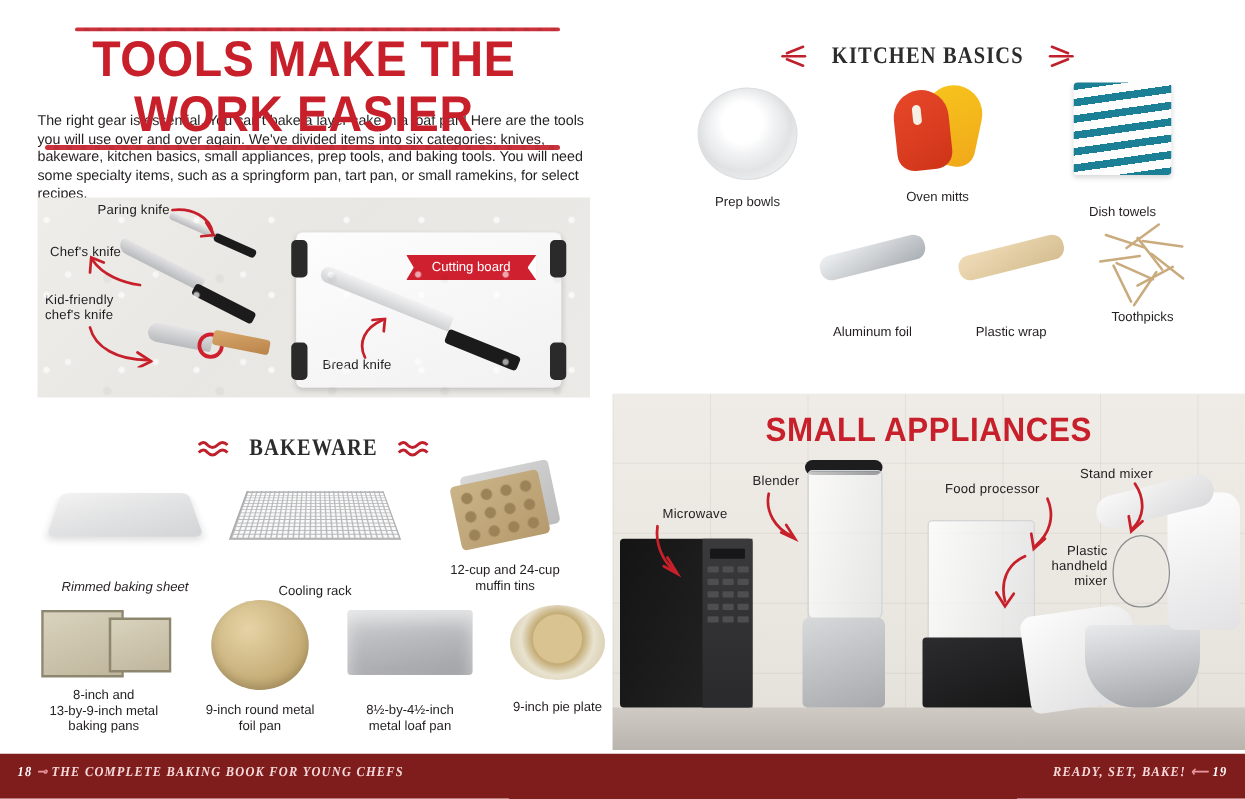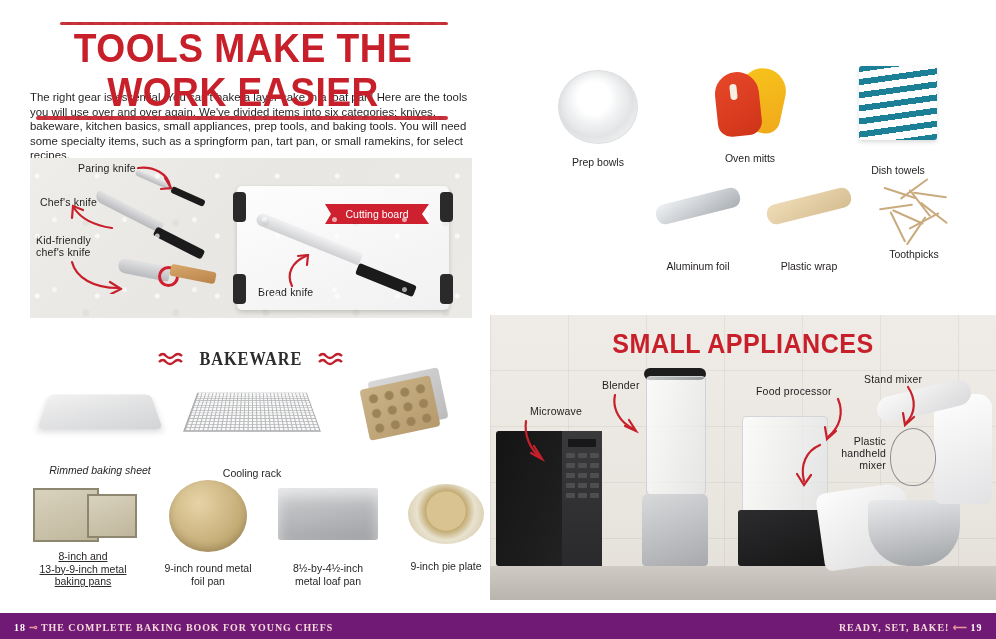--- a/index.html
+++ b/index.html
@@ -162,21 +162,21 @@
      background:linear-gradient(160deg,#ffffff,#e2e2e4);}
   .st-arm{position:absolute;right:20px;top:4px;width:96px;height:26px;border-radius:13px;
      background:linear-gradient(160deg,#fafafa,#d9d9db);transform:rotate(-14deg);}
   .st-bowl{position:absolute;left:0;bottom:0;width:92px;height:66px;
      border-radius:6px 6px 40px 40px;
      background:linear-gradient(170deg,#e9eaec,#9fa2a6);}
   .whisk{position:absolute;left:22px;top:44px;width:44px;height:56px;
      border:1.4px solid #8b8d90;border-radius:50% 50% 46% 46%;}
 
   
-  #footer{position:absolute;left:0;right:0;bottom:0;height:26px;background:#701a75;}
+  #footer{position:absolute;left:0;right:0;bottom:0;height:36px;background:#7f1d1d;font-style:italic;}
   .foot-txt{position:absolute;top:8px;font-family:"Liberation Serif",serif;font-weight:bold;
      font-size:11px;letter-spacing:1.1px;color:#f6d9da;white-space:nowrap;transform:scaleX(.9);}
   #foot-left{left:14px;transform-origin:left center;}
   #foot-right{right:14px;transform-origin:right center;}
   .fnum{color:#ffffff;}
   .farr{color:#e8979c;letter-spacing:0;}
 </style>
 </head>
 <body>
 
@@ -277,23 +277,27 @@
     <div class="bw-item" style="left:152px;top:8px;width:152px;">
       <div class="rack"></div>
       <div class="caption" style="margin-top:27px;">Cooling rack</div>
     </div>
     <div class="bw-item" style="left:304px;top:2px;width:152px;">
       <div class="muffin">
         <div class="tin back"></div>
           <div class="tin front"></div>
           <div class="cups"></div>
       </div>
-    </div>
-
-    <div class="bw-item" style="left:-6px;top:112px;width:130px;text-decoration:underline;">
+      <div class="caption" style="margin-top:14px;">
+        <div>12-cup and 24-cup</div>
+        <div>muffin tins</div>
+      </div>
+    </div>
+
+    <div class="bw-item" style="left:-6px;top:112px;width:130px;">
       <div class="box-pans">
         <div class="p" style="left:4px;top:4px;width:62px;height:50px;"></div>
         <div class="p" style="left:58px;top:10px;width:46px;height:40px;"></div>
       </div>
       <div class="caption" style="margin-top:8px;">
         <div>8-inch and</div>
         <div>13-by-9-inch metal</div>
         <div>baking pans</div>
       </div>
     </div>
@@ -310,20 +314,33 @@
         <div>8½-by-4½-inch</div>
         <div>metal loaf pan</div>
       </div>
     </div>
     <div class="bw-item" style="left:362px;top:112px;width:120px;">
       <div class="pie"></div>
       <div class="caption" style="margin-top:16px;">9-inch pie plate</div>
     </div>
   </div>
 
+  <div class="abs sec-head" id="kb-head">
+    <span class="orn burst" style="transform:scaleX(-1);">
+        <i></i>
+        <i></i>
+        <i></i>
+      </span>
+    <span class="txt">KITCHEN BASICS</span>
+    <span class="orn burst">
+        <i></i>
+        <i></i>
+        <i></i>
+      </span>
+  </div>
 
   <div class="kb-item" style="left:520px;top:70px;width:156px;">
     <div class="bowl"></div>
     <div class="caption" style="margin-top:12px;">Prep bowls</div>
   </div>
   <div class="kb-item" style="left:672px;top:66px;width:156px;">
     <div class="mitt">
       <div class="m" style="left:34px;top:2px;width:46px;height:64px;background:linear-gradient(150deg,#f7c51c,#f0a81a);transform:rotate(12deg);"></div>
       <div class="m" style="left:12px;top:6px;width:44px;height:64px;background:linear-gradient(150deg,#e8482a,#cf3418);transform:rotate(-6deg);"></div>
       <div style="position:absolute;left:26px;top:18px;width:7px;height:16px;border-radius:4px;background:#f6efe4;transform:rotate(-6deg);"></div>

